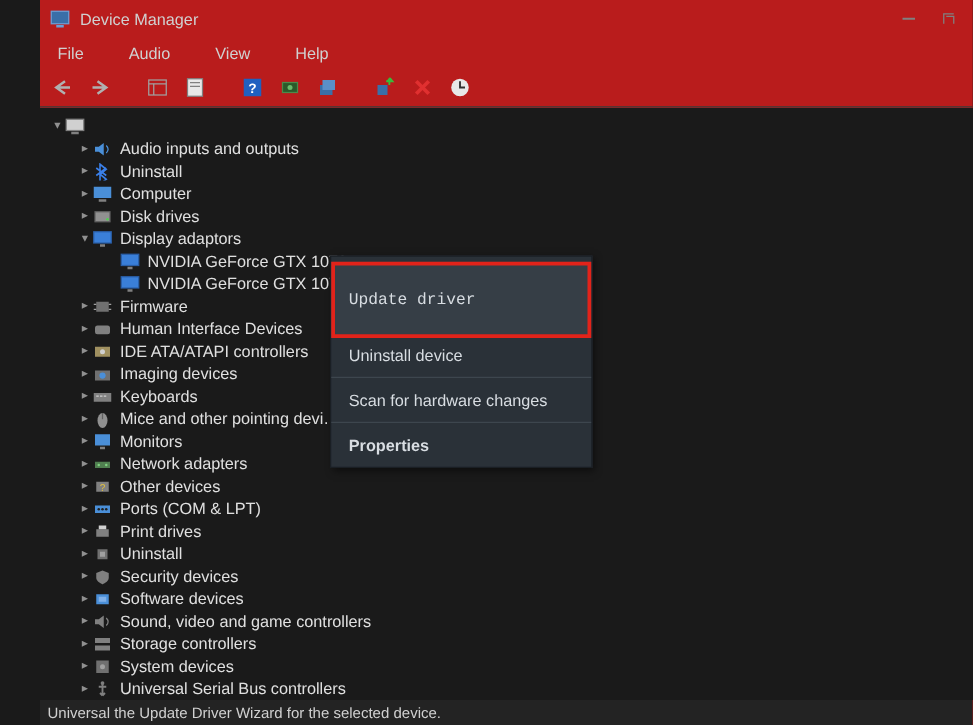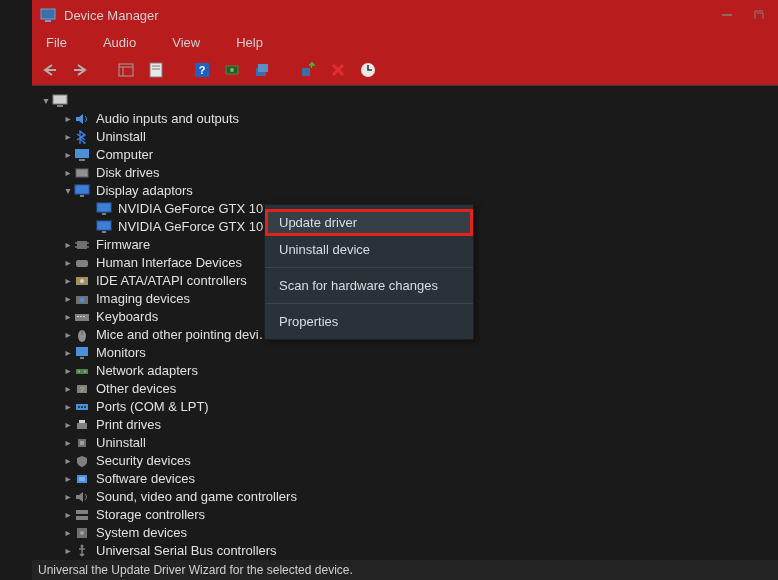--- a/index.html
+++ b/index.html
@@ -15,23 +15,23 @@
 .menu-item { padding: 2px 8px; color: #d0d0d0; font-size: 13px; cursor: pointer; }
 .toolbar { height: 32px; display: flex; align-items: center; padding: 0 8px; gap: 10px; border-bottom: 1px solid #3a3a3a; }
 .tool-btn { width: 20px; height: 20px; display: flex; align-items: center; justify-content: center; cursor: pointer; }
 .tree-area { flex: 1; overflow: auto; padding: 6px 4px; position: relative; background: #1a1a1a; }
 .node { display: flex; align-items: center; height: 18px; line-height: 18px; white-space: nowrap; cursor: pointer; }
 .expander { width: 12px; text-align: center; color: #909090; font-size: 10px; }
 .node .icon-slot { width: 18px; text-align: center; margin-right: 4px; }
 .node .label { color: #e0e0e0; }
 .ctx-menu { position: absolute; background: #2a3138; border: 1px solid #1a1f24; width: 210px; padding: 4px 0; box-shadow: 2px 2px 6px rgba(0,0,0,0.5); }
 .ctx-item { padding: 6px 14px; color: #d8dde2; font-size: 13px; cursor: pointer; }
-.ctx-item.highlighted { background: #363e46; border: 3px solid #e2231a; padding: 3px 11px; }
+.ctx-item.highlighted { background: #363e46; border: 3px solid #e2231a; padding: 20px 11px; font-family: Liberation Mono, monospace; }
 .ctx-sep { height: 1px; background: #3d464e; margin: 4px 0; }
-.ctx-item.bold { font-weight: 400; }
+.ctx-item.bold { font-weight: 700; }
 .statusbar { height: 20px; display: flex; align-items: center; padding: 0 6px; color: #d0d0d0; font-size: 12px; background: #232323; }
 svg { display: block; }
 </style>
 </head>
 <body>
 
 <div class="window">
 
   <div class="titlebar">
     <span class="title-icon">

